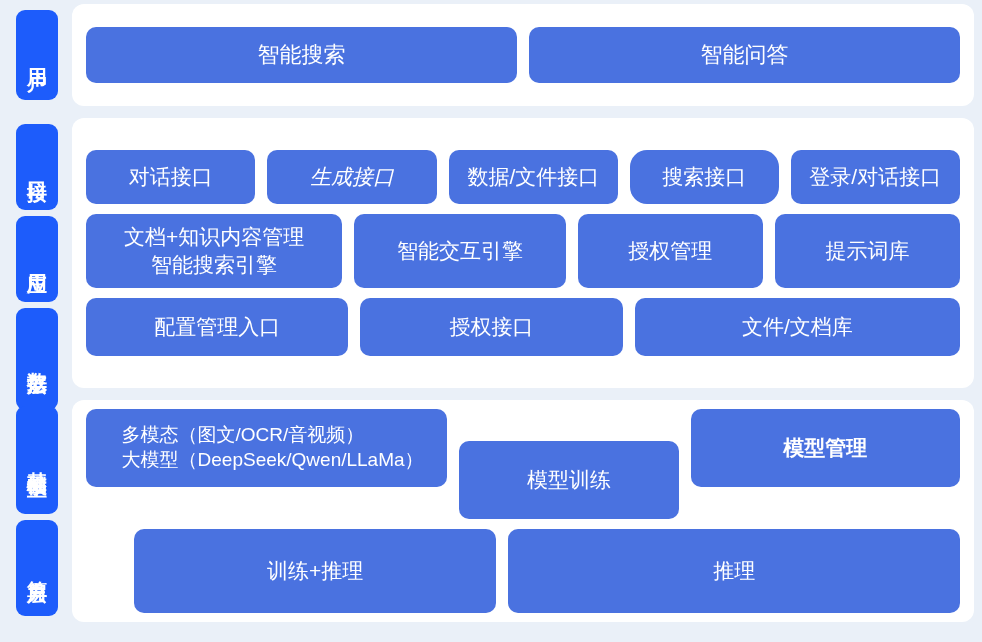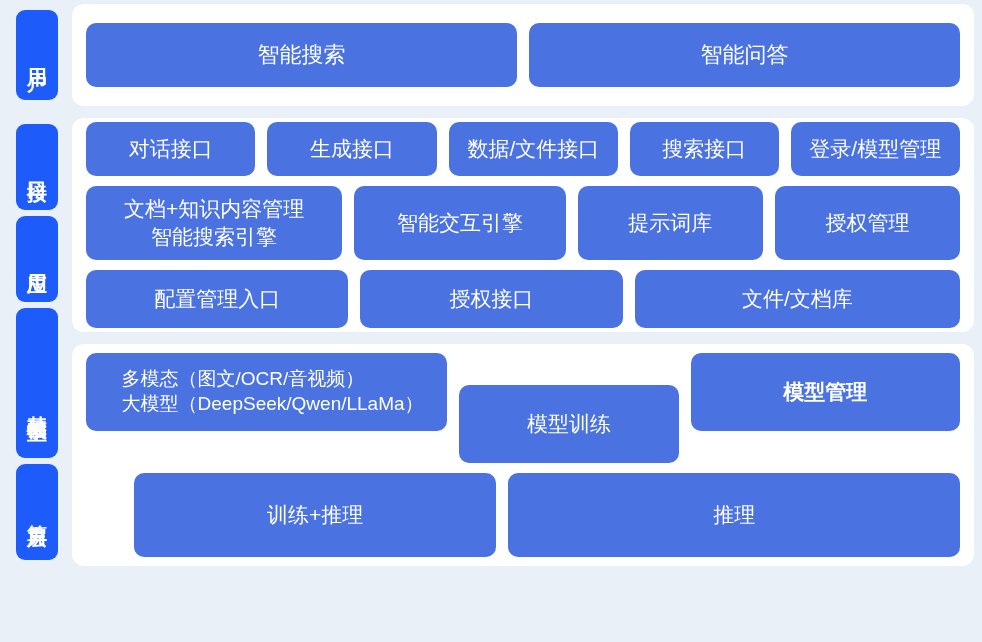--- a/index.html
+++ b/index.html
@@ -88,24 +88,24 @@
     font-weight: 400;
     line-height: 1.35;
     padding: 6px 10px;
     box-sizing: border-box;
     white-space: pre-line;
   }
 
   
   .band-user { height: 102px; }
   .band-user .band-panel { padding: 14px; }
-  .band-user .card { height: 64px; font-size: 22px; }
+  .band-user .card { height: 56px; font-size: 22px; }
 
   
-  .band-mid { height: 214px; }
+  .band-mid { height: 270px; }
   .band-mid .band-labels { padding-top: 6px; padding-bottom: 6px; }
   .band-mid .vlabel { flex: 0 0 auto; }
   .vlabel-interface { height: 86px; }
   .vlabel-application { height: 86px; }
   .vlabel-data { height: 102px; }
   .band-mid .r-interface .card { height: 54px; font-size: 21px; }
   .band-mid .r-application .card { height: 74px; font-size: 21px; }
   .band-mid .r-data .card { height: 58px; font-size: 21px; }
 
   
@@ -141,32 +141,32 @@
   <div class="band band-mid">
     <div class="band-labels">
       <div class="vlabel vlabel-interface">接口</div>
       <div class="vlabel vlabel-application">应用</div>
       <div class="vlabel vlabel-data">数据层</div>
     </div>
     <div class="band-panel">
 
       <div class="row r-interface">
         <div class="card" style="flex:1 1 0;">对话接口</div>
-        <div class="card" style="flex:1 1 0;">生成接口</div>
+        <div class="card" style="flex:1 1 0;font-style:italic;">生成接口</div>
         <div class="card" style="flex:1 1 0;">数据/文件接口</div>
-        <div class="card" style="flex:0.86 1 0;">搜索接口</div>
-        <div class="card" style="flex:1 1 0;">登录/模型管理</div>
+        <div class="card" style="flex:0.86 1 0;border-radius:17px;">搜索接口</div>
+        <div class="card" style="flex:1 1 0;">登录/对话接口</div>
       </div>
 
       <div class="row r-application">
         <div class="card" style="flex:1.43 1 0;">文档+知识内容管理
 智能搜索引擎</div>
         <div class="card" style="flex:1.16 1 0;">智能交互引擎</div>
+        <div class="card" style="flex:1 1 0;">授权管理</div>
         <div class="card" style="flex:1 1 0;">提示词库</div>
-        <div class="card" style="flex:1 1 0;">授权管理</div>
       </div>
 
       <div class="row r-data">
         <div class="card" style="flex:1 1 0;">配置管理入口</div>
         <div class="card" style="flex:1 1 0;">授权接口</div>
         <div class="card" style="flex:1.26 1 0;">文件/文档库</div>
       </div>
 
     </div>
   </div>

